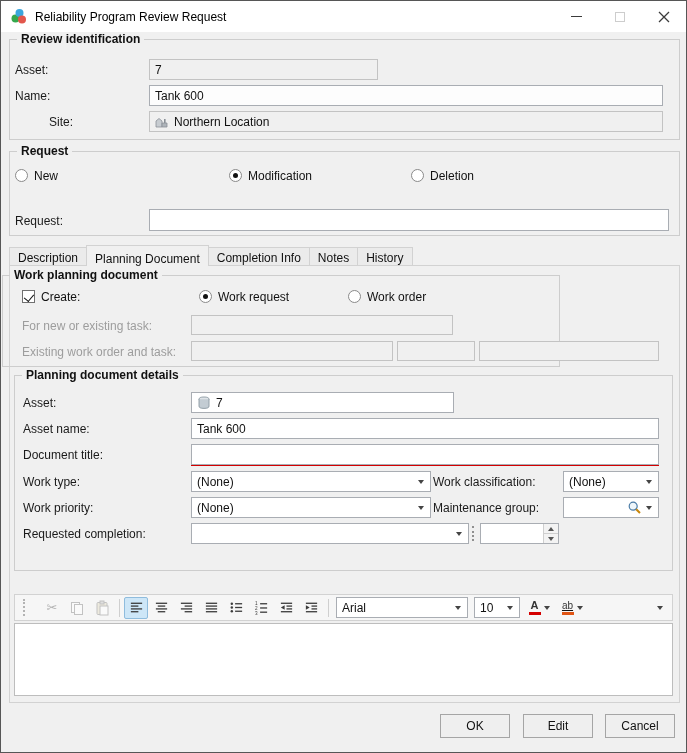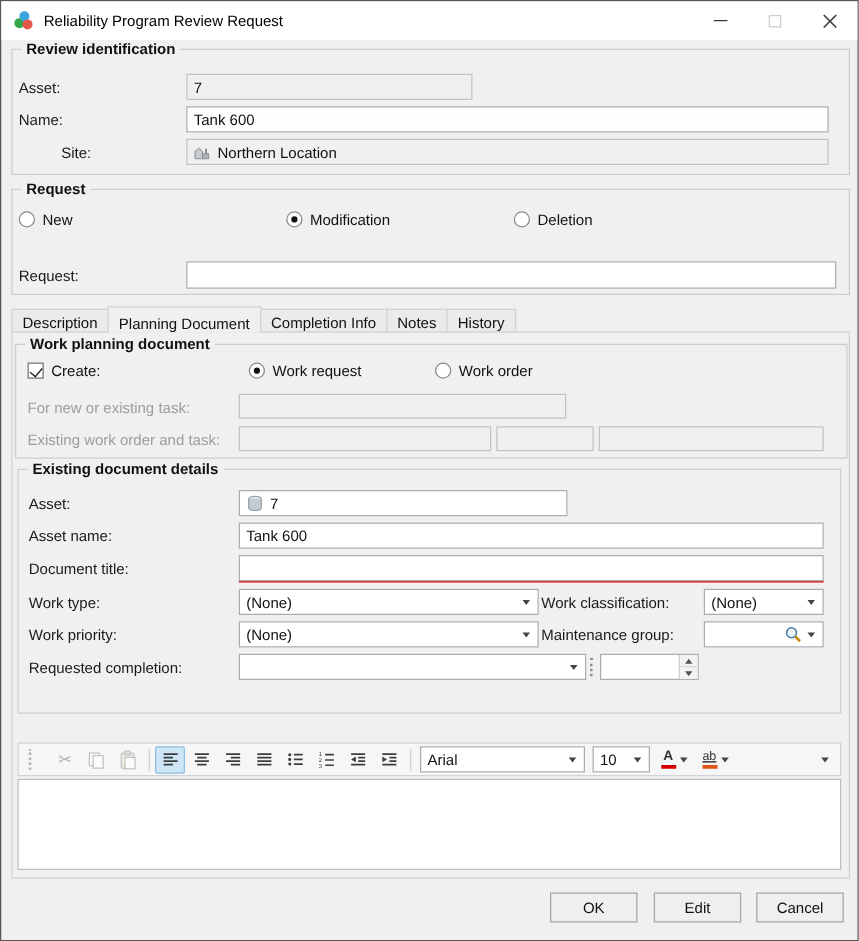--- a/index.html
+++ b/index.html
@@ -181,21 +181,21 @@
     </div>
     <div class="tab">
       <span>Notes</span>
     </div>
     <div class="tab">
       <span>History</span>
     </div>
   </div>
   <div class="panel"></div>
 
-  <div class="group" style="left:11px; top:274px; width:666px; height:92px;">
+  <div class="group" style="left:1px; top:274px; width:558px; height:92px;">
     <span class="group-legend">Work planning document</span>
   </div>
   <div class="check on" style="left:21px; top:288px;">
     <span class="cbox"></span>
     <span>Create:</span>
   </div>
   <div class="radio sel" style="left:198px; top:288px;">
     <span class="rdot"></span>
     <span>Work request</span>
   </div>
@@ -212,21 +212,21 @@
     <span class="val"></span>
   </div>
   <div class="tbox gray" style="left:396px; top:340px; width:78px; height:20px;">
     <span class="val"></span>
   </div>
   <div class="tbox gray" style="left:478px; top:340px; width:180px; height:20px;">
     <span class="val"></span>
   </div>
 
   <div class="group" style="left:13px; top:374px; width:659px; height:196px;">
-    <span class="group-legend">Existing document details</span>
+    <span class="group-legend">Planning document details</span>
   </div>
   <span class="lbl" style="left:22px; top:394px;">Asset:</span>
   <div class="tbox" style="left:190px; top:391px; width:263px;">
     <svg class="ticon" width="14" height="14" viewBox="0 0 14 14">
       <ellipse cx="7" cy="3.2" rx="5" ry="2.2" fill="#dfe4e8" stroke="#8a97a0" stroke-width="0.9"></ellipse>
       <path d="M2 3.2 v7 a5 2.2 0 0 0 10 0 v-7" fill="#c3ccd3" stroke="#8a97a0" stroke-width="0.9"></path>
     </svg>
     <span class="val">7</span>
   </div>
   <span class="lbl" style="left:22px; top:420px;">Asset name:</span>

